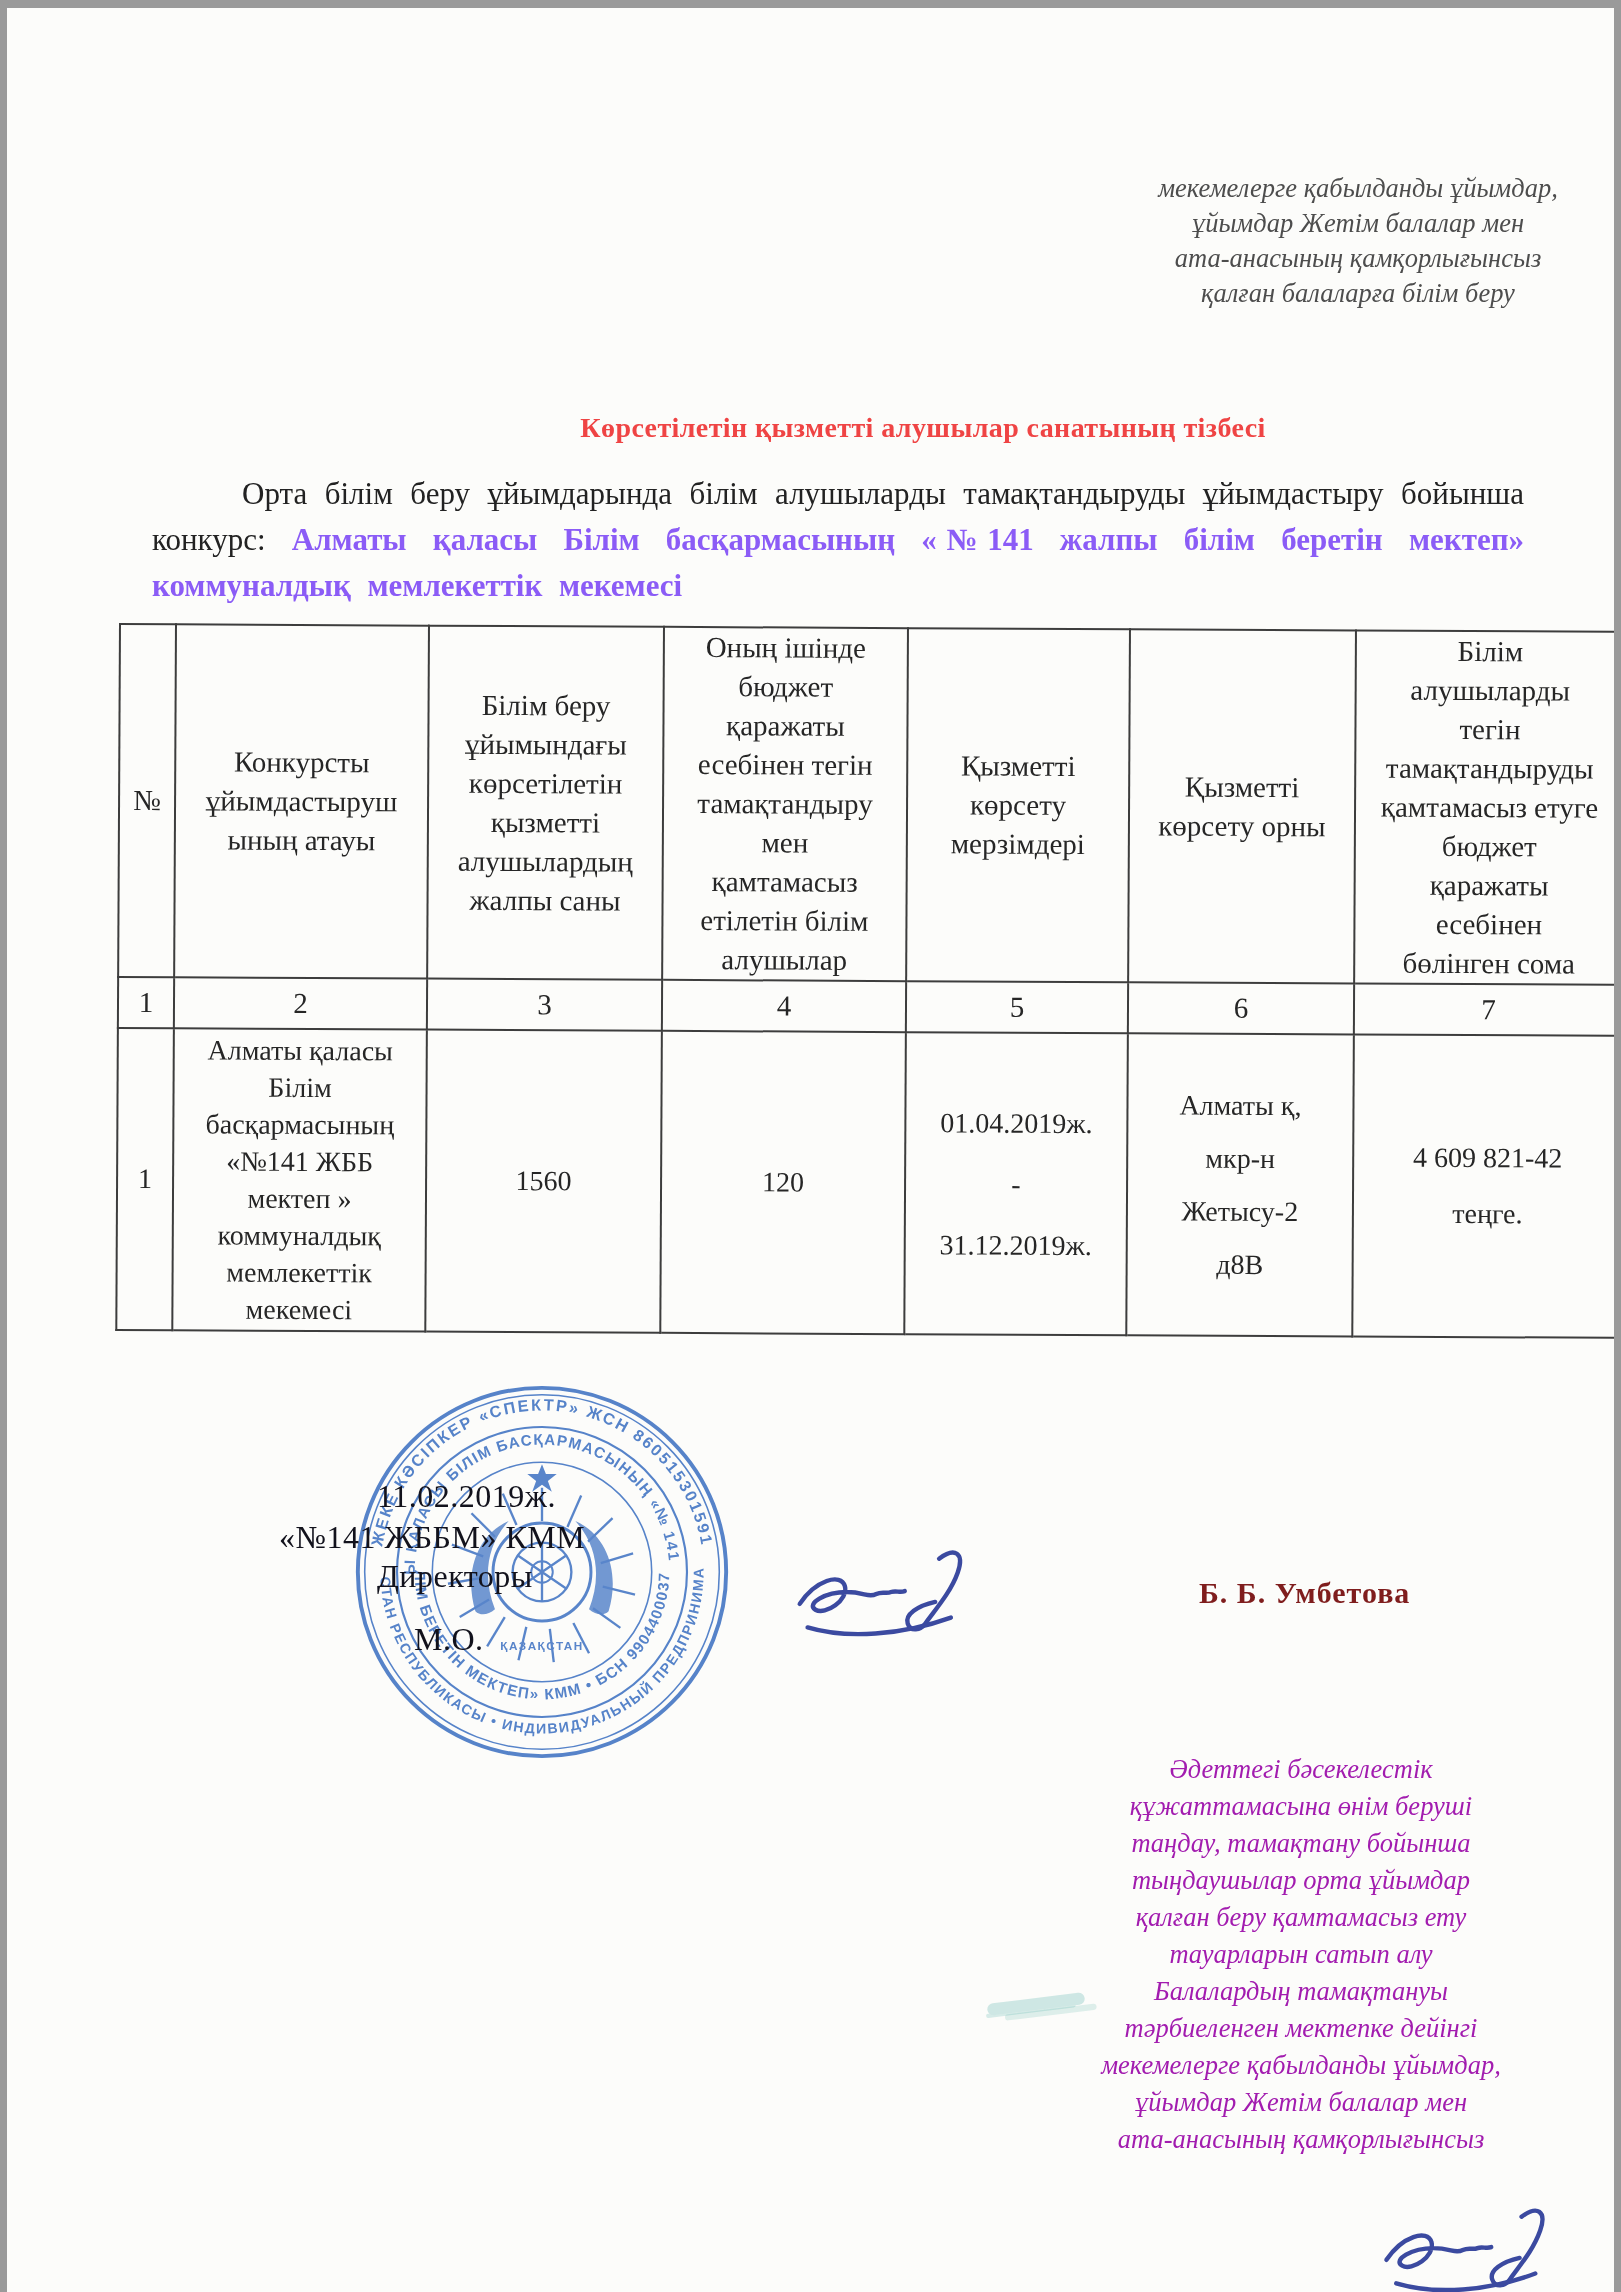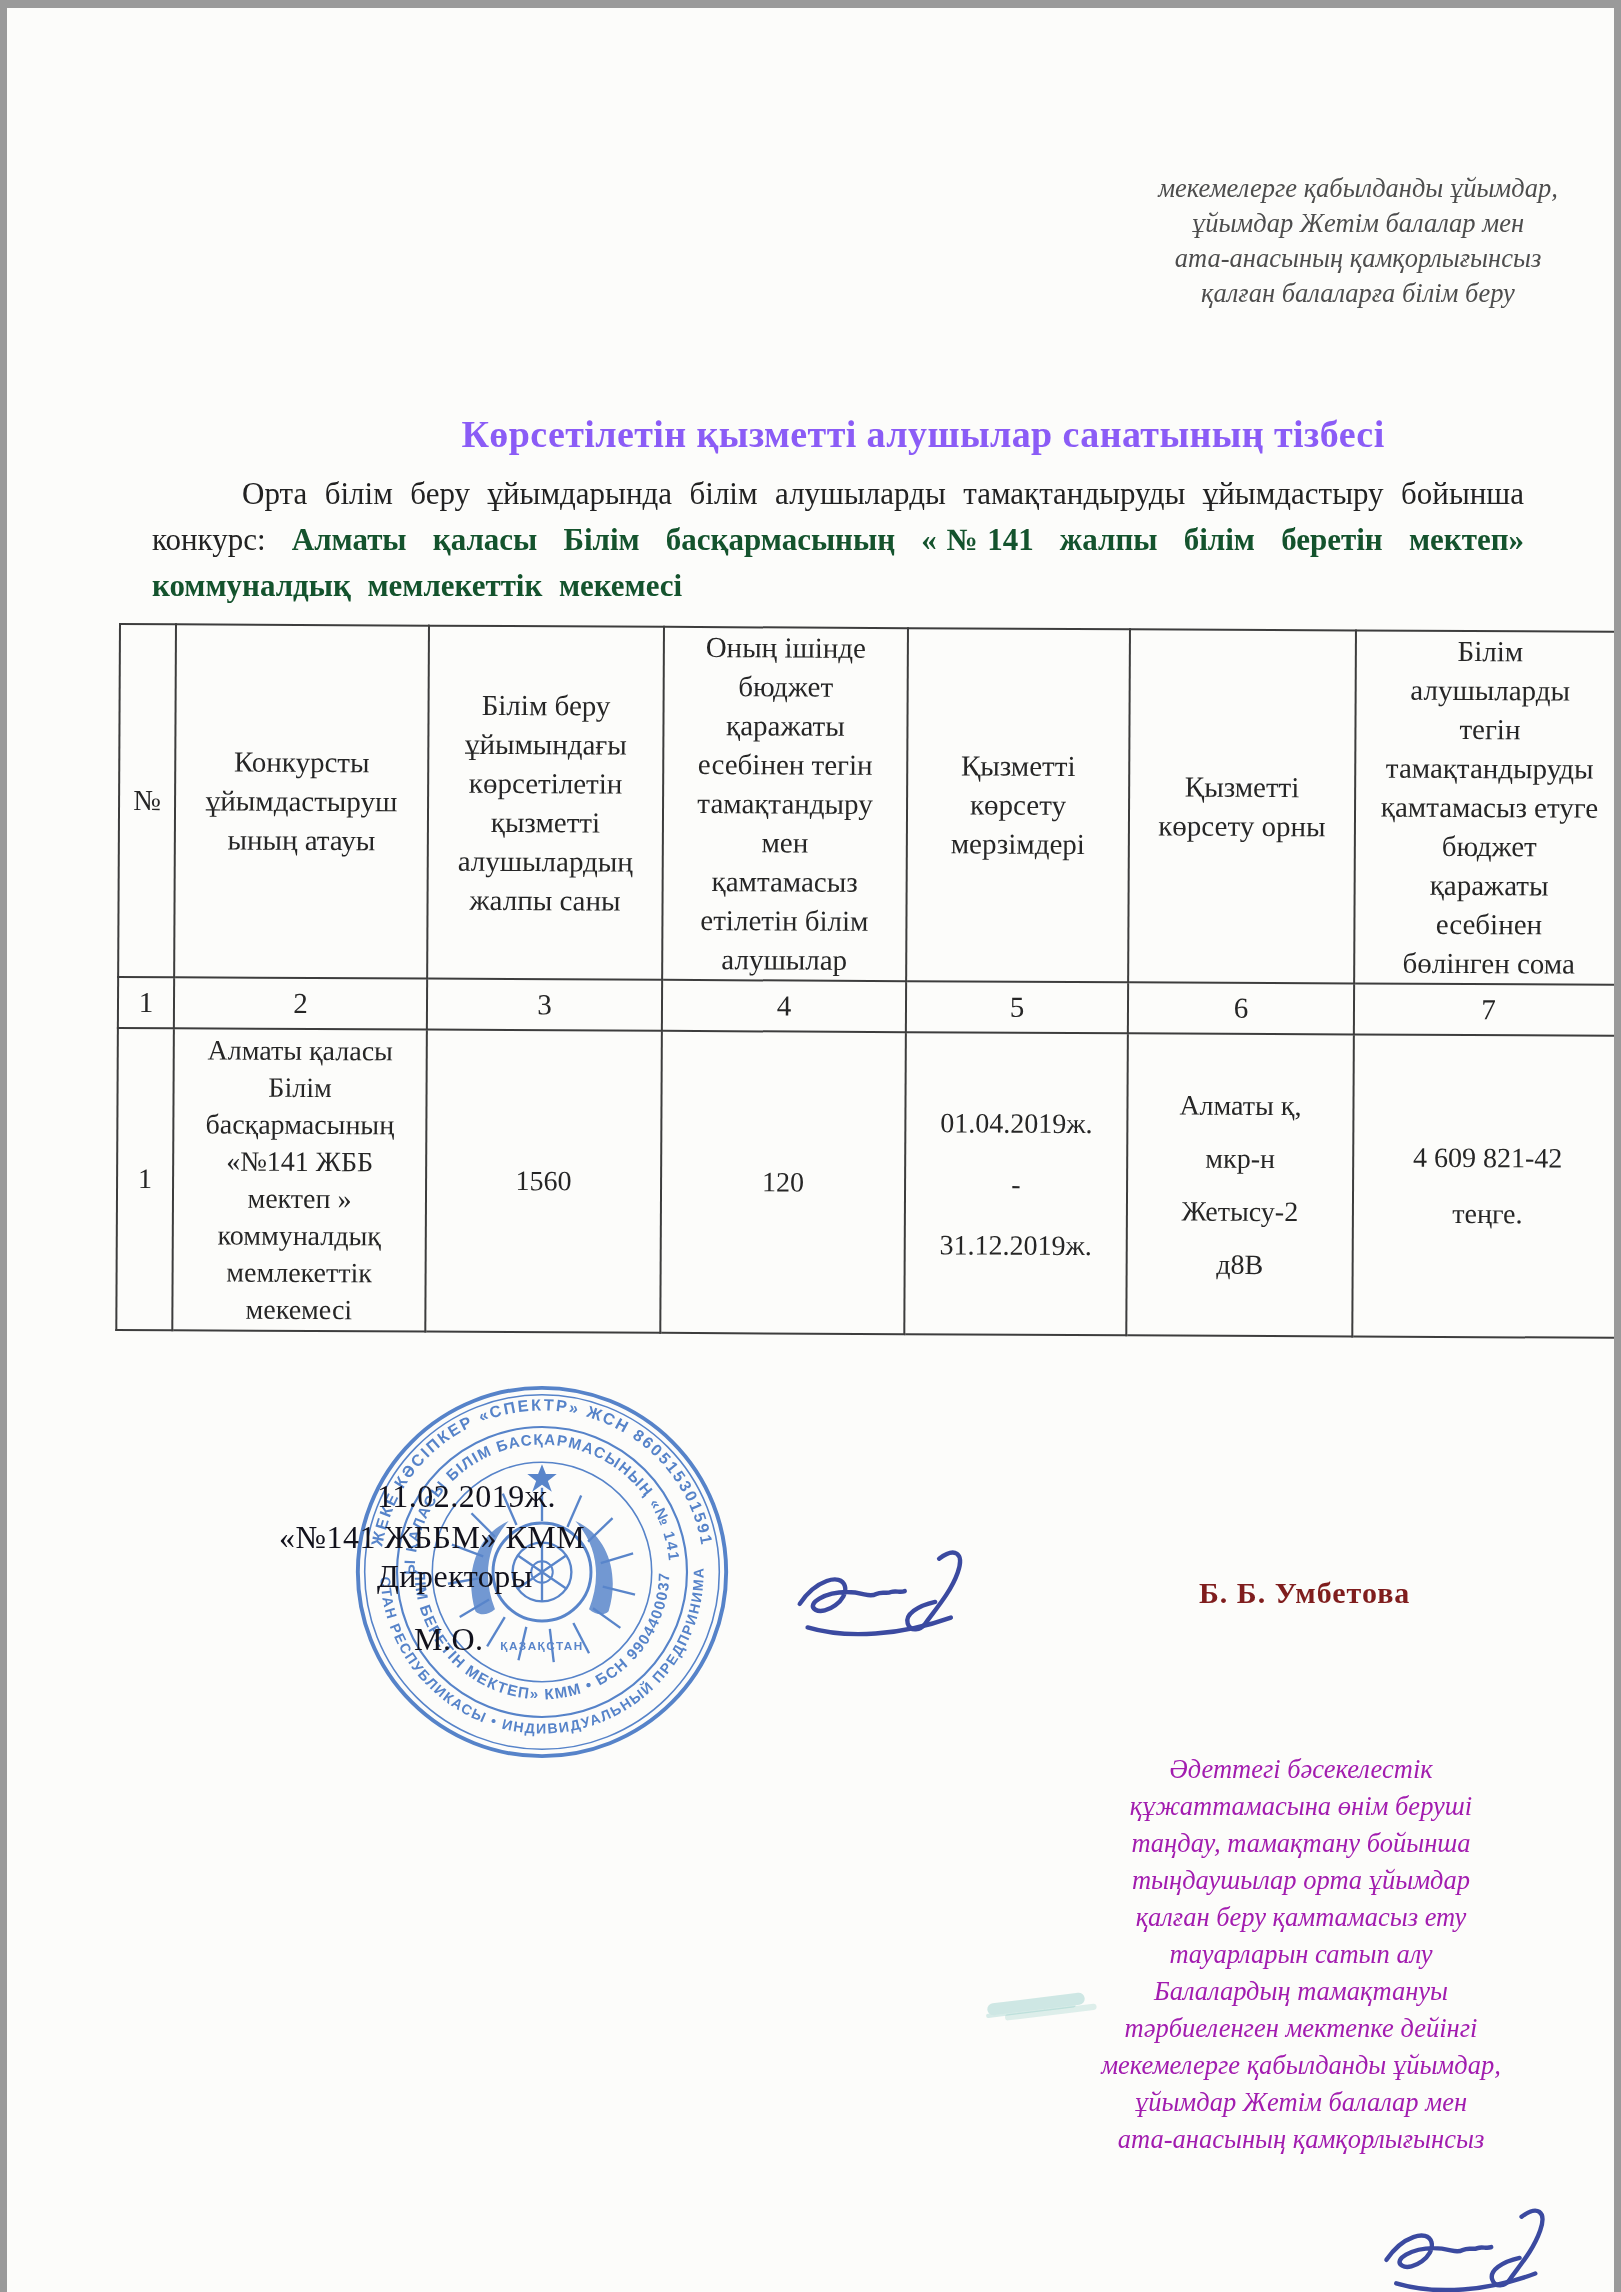--- a/index.html
+++ b/index.html
@@ -12,30 +12,30 @@
 
   
   .top-note {
     left:1106px; top:163px; width:490px; text-align:center;
     font-style:italic; font-size:26.5px; line-height:35px; color:#4d4d4d;
   }
 
   
   .doc-title {
     left:274px; top:404px; width:1284px; text-align:center;
-    font-weight:bold; font-size:38px; letter-spacing:0.4px; color:#8b5cf6;
+    font-weight:bold; font-size:28px; letter-spacing:0.4px; color:#ef4444;
   }
 
   
   .intro {
     left:145px; top:463px; width:1372px;
     font-size:31px; line-height:46px; text-align:justify;
     text-indent:90px; word-spacing:8.8px; color:#222;
   }
-  .intro .bold-part { font-weight:bold; color:#14532d; }
+  .intro .bold-part { font-weight:bold; color:#8b5cf6; }
 
   
   .doc-table {
     position:absolute; left:112px; top:615px; width:1506px;
     border-collapse:collapse; table-layout:fixed;
     transform:rotate(.3deg); transform-origin:0 0;
     font-size:29px; color:#262626;
   }
   .doc-table td {
     border:2px solid #3d3d3d; text-align:center; vertical-align:middle;

